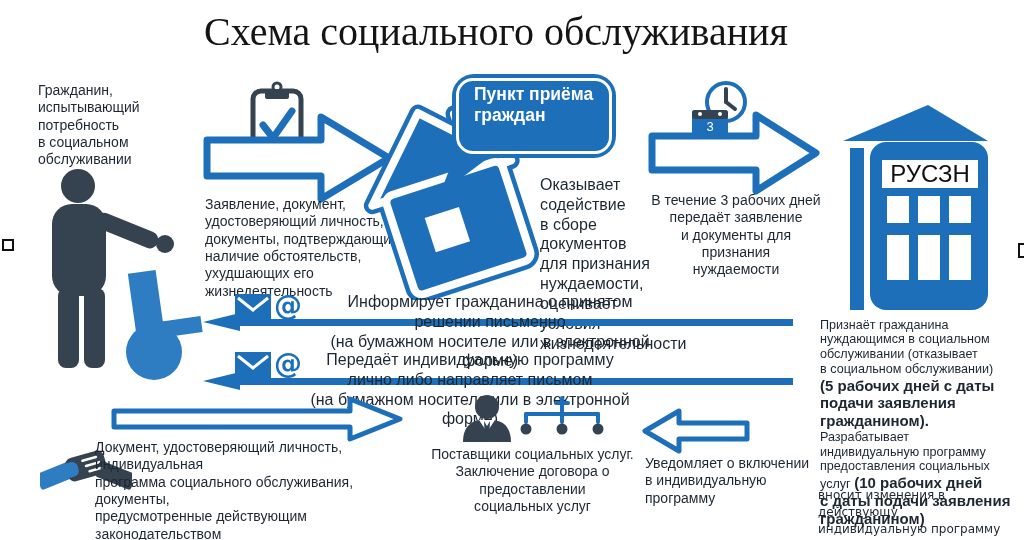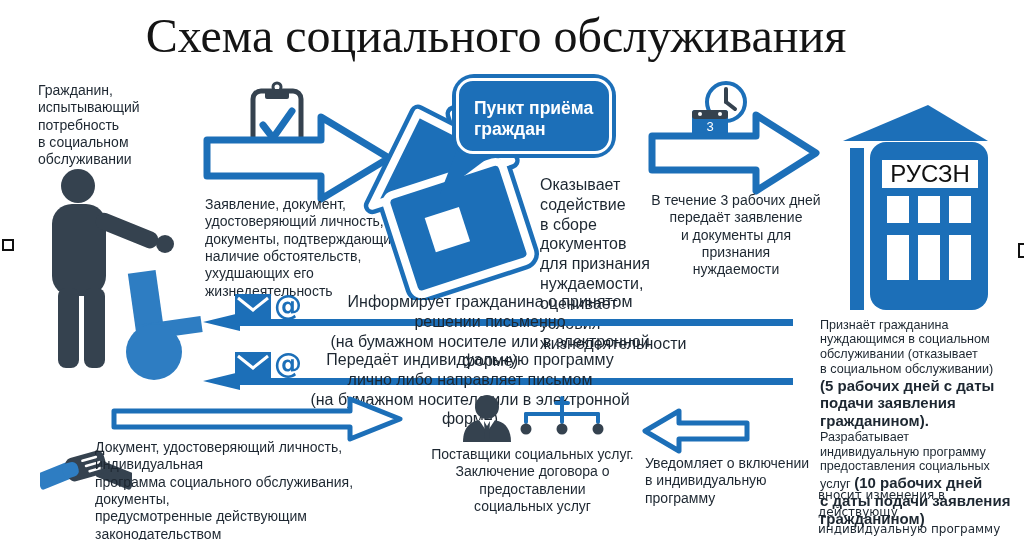--- a/index.html
+++ b/index.html
@@ -4,27 +4,27 @@
 <style>
   html,body{margin:0;padding:0;background:#fff;}
   #stage{position:relative;width:1024px;height:540px;background:#fff;overflow:hidden;
          font-family:"Liberation Sans",sans-serif;color:var(--ink);}
   .abs{position:absolute;}
   .txt{font-size:14px;line-height:1.24;white-space:pre-line;color:var(--ink);}
   .txt.small{font-size:16px;}
   .center{text-align:center;}
   .right{text-align:center;}
   #title{left:0;top:8px;width:992px;text-align:center;
-         font-family:"Liberation Serif",serif;font-size:48px;color:#141414;}
+         font-family:"Liberation Serif",serif;font-size:40px;color:#141414;}
   .f-blue{fill:var(--blue);} .f-blue2{fill:var(--blue2);} .f-navy{fill:var(--navy);}
   .s-blue{stroke:var(--blue);} .s-navy{stroke:var(--navy);} .s-white{stroke:#fff;}
   .bubble{background:var(--blue);border-radius:22px;}
   .bubble-inner{position:absolute;left:4px;top:4px;right:4px;bottom:4px;
                 border:3px solid #fff;border-radius:17px;}
-  .bubble-text{position:absolute;left:22px;top:24px;color:#fff;font-weight:bold;
+  .bubble-text{position:absolute;left:22px;top:10px;color:#fff;font-weight:bold;
                font-size:17.5px;line-height:1.18;white-space:pre-line;}
   .at{font-family:"DejaVu Sans",sans-serif;font-weight:bold;font-size:28px;color:var(--blue);line-height:1;}
   .rblock{font-size:12.6px;line-height:1.17;white-space:pre-line;}
   .rblock b{font-size:15px;}
   .amend{font-family:"DejaVu Sans",sans-serif;font-size:12px;line-height:1.4;white-space:pre-line;}
   .edge-square{border:2px solid #111;background:#fff;}
   .ruszn-label{font-size:24px;color:#111;text-align:center;line-height:27px;}
   .day{color:#fff;font-size:13px;text-align:center;line-height:16px;}
 </style>
 </head>

